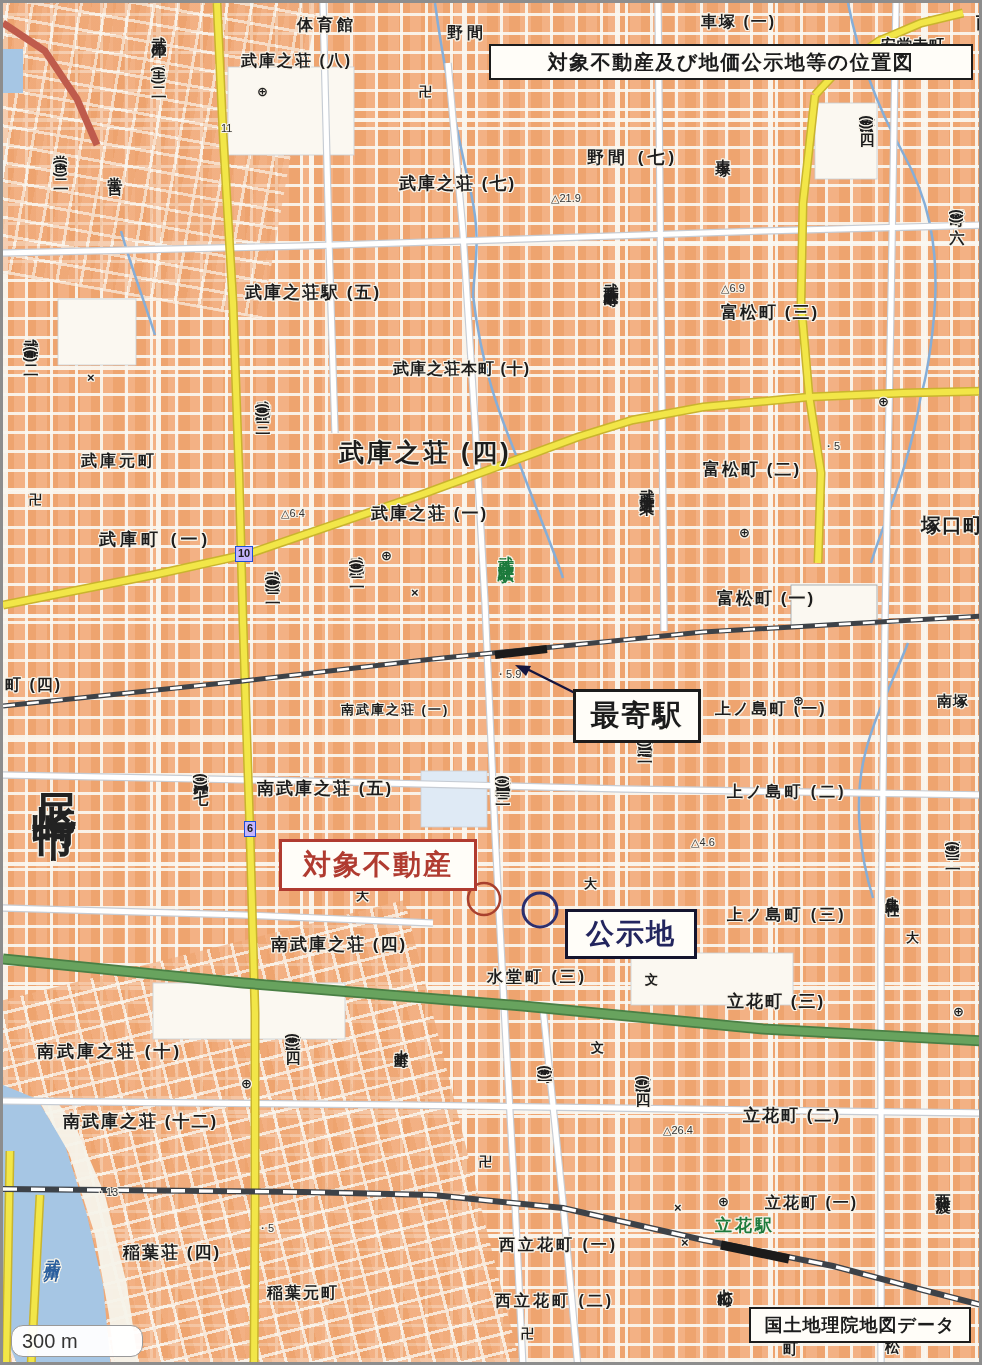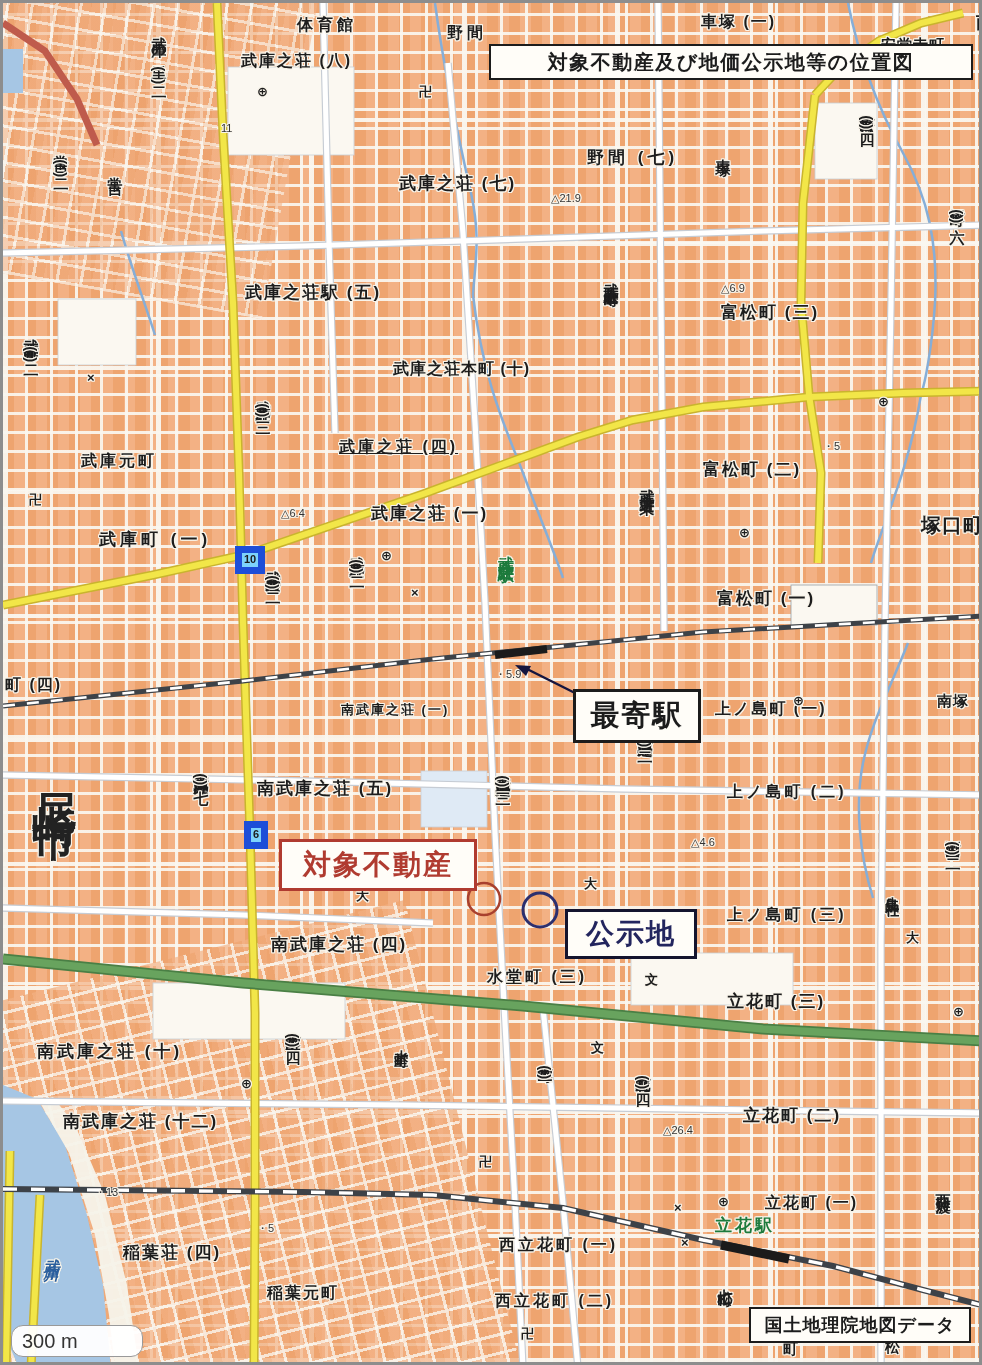--- a/index.html
+++ b/index.html
@@ -28,22 +28,22 @@
   .lbl{position:absolute;font-weight:600;color:var(--label-ink,#1d1d1d);
     white-space:nowrap;line-height:1.06;font-size:15px;
     text-shadow:1px 0 0 #f8f4ea,-1px 0 0 #f8f4ea,0 1px 0 #f8f4ea,0 -1px 0 #f8f4ea,
       1px 1px 0 #f8f4ea,-1px -1px 0 #f8f4ea,1px -1px 0 #f8f4ea,-1px 1px 0 #f8f4ea;}
   .lbl.v{writing-mode:vertical-rl;text-orientation:mixed;}
   .lbl.big{font-weight:700;color:#222;}
   .lbl.green{color:var(--station-text,#1d7a3c);}
   .lbl.water{color:#2b5f9e;font-style:italic;}
   .lbl.spot{font-size:11px;font-weight:500;letter-spacing:0;color:#333;}
   .lbl.sym{font-size:13px;font-weight:700;letter-spacing:0;}
-  .lbl.shield{font-size:11px;font-weight:700;letter-spacing:0;background:#7dd3fc;
-    border:7px solid #1d4ed8;padding:0 2px;text-shadow:none;line-height:1.25;}
+  .lbl.shield{font-size:11px;font-weight:700;letter-spacing:0;background:#c4b5fd;
+    border:1px solid #1d4ed8;padding:0 2px;text-shadow:none;line-height:1.25;}
   
   .box{position:absolute;background:#fffdf8;border:2px solid #1c1c1c;
     display:flex;align-items:center;justify-content:center;font-weight:600;
     color:#1c1c1c;white-space:nowrap;}
   .title-box{left:486px;top:41px;width:480px;height:32px;font-size:20px;letter-spacing:1.5px;}
   .nearest-box{left:570px;top:686px;width:122px;height:48px;font-size:29px;
     letter-spacing:2px;border-width:3px;}
   .subject-box{left:276px;top:836px;width:192px;height:46px;font-size:28px;letter-spacing:2px;
     color:var(--subject-red,#b03b30);border:3px solid var(--subject-red,#b03b30);}
   .koji-box{left:562px;top:906px;width:126px;height:44px;font-size:28px;letter-spacing:2px;
@@ -162,21 +162,21 @@
       <span class="lbl" style="left: 718px; top: 301px; font-size: 17px; letter-spacing: 2px;">富松町 (三)</span>
       <span class="lbl" style="left: 700px; top: 458px; font-size: 17px; letter-spacing: 2px;">富松町 (二)</span>
       <span class="lbl" style="left: 714px; top: 587px; font-size: 17px; letter-spacing: 2px;">富松町 (一)</span>
       <span class="lbl" style="left: 918px; top: 512px; font-size: 20px; letter-spacing: 1px;">塚口町</span>
       <span class="lbl v" style="left: 20px; top: 324px; font-size: 15px; letter-spacing: 3px;">武庫元町 (二)</span>
       <span class="lbl" style="left: 78px; top: 450px; font-size: 16px; letter-spacing: 3px;">武庫元町</span>
       <span class="lbl" style="left: 96px; top: 528px; font-size: 17px; letter-spacing: 4px;">武庫町 (一)</span>
       <span class="lbl" style="left: 2px; top: 674px; font-size: 16px; letter-spacing: 2px;">町 (四)</span>
       <span class="lbl" style="left: 242px; top: 281px; font-size: 17px; letter-spacing: 2px;">武庫之荘駅 (五)</span>
       <span class="lbl v" style="left: 252px; top: 386px; font-size: 15px; letter-spacing: 2px;">武庫之荘 (三)</span>
-      <span class="lbl" style="left: 336px; top: 436px; font-size: 16px; letter-spacing: 3px; text-decoration: underline;">武庫之荘 (四)</span>
+      <span class="lbl" style="left: 336px; top: 436px; font-size: 25px; letter-spacing: 3px;">武庫之荘 (四)</span>
       <span class="lbl" style="left: 368px; top: 502px; font-size: 17px; letter-spacing: 2px;">武庫之荘 (一)</span>
       <span class="lbl v" style="left: 346px; top: 542px; font-size: 15px; letter-spacing: 2px;">武庫之荘 (二)</span>
       <span class="lbl" style="left: 390px; top: 358px; font-size: 16px; letter-spacing: 1px;">武庫之荘本町 (十)</span>
       <span class="lbl v" style="left: 600px; top: 268px; font-size: 15px; letter-spacing: 2px;">武庫之荘本町</span>
       <span class="lbl v" style="left: 636px; top: 474px; font-size: 15px; letter-spacing: 3px;">武庫之荘東</span>
       <span class="lbl v" style="left: 262px; top: 556px; font-size: 15px; letter-spacing: 2px;">武庫之荘西 (二)</span>
       <span class="lbl" style="left: 332px; top: 700px; font-size: 13px; letter-spacing: 2px; padding-left: 6px;">南武庫之荘 (一)</span>
       <span class="lbl" style="left: 254px; top: 777px; font-size: 17px; letter-spacing: 2px;">南武庫之荘 (五)</span>
       <span class="lbl v" style="left: 492px; top: 762px; font-size: 15px; letter-spacing: 1px;">南武庫之荘 (三)</span>
       <span class="lbl v" style="left: 634px; top: 722px; font-size: 15px; letter-spacing: 1px;">南武庫之荘 (二)</span>

